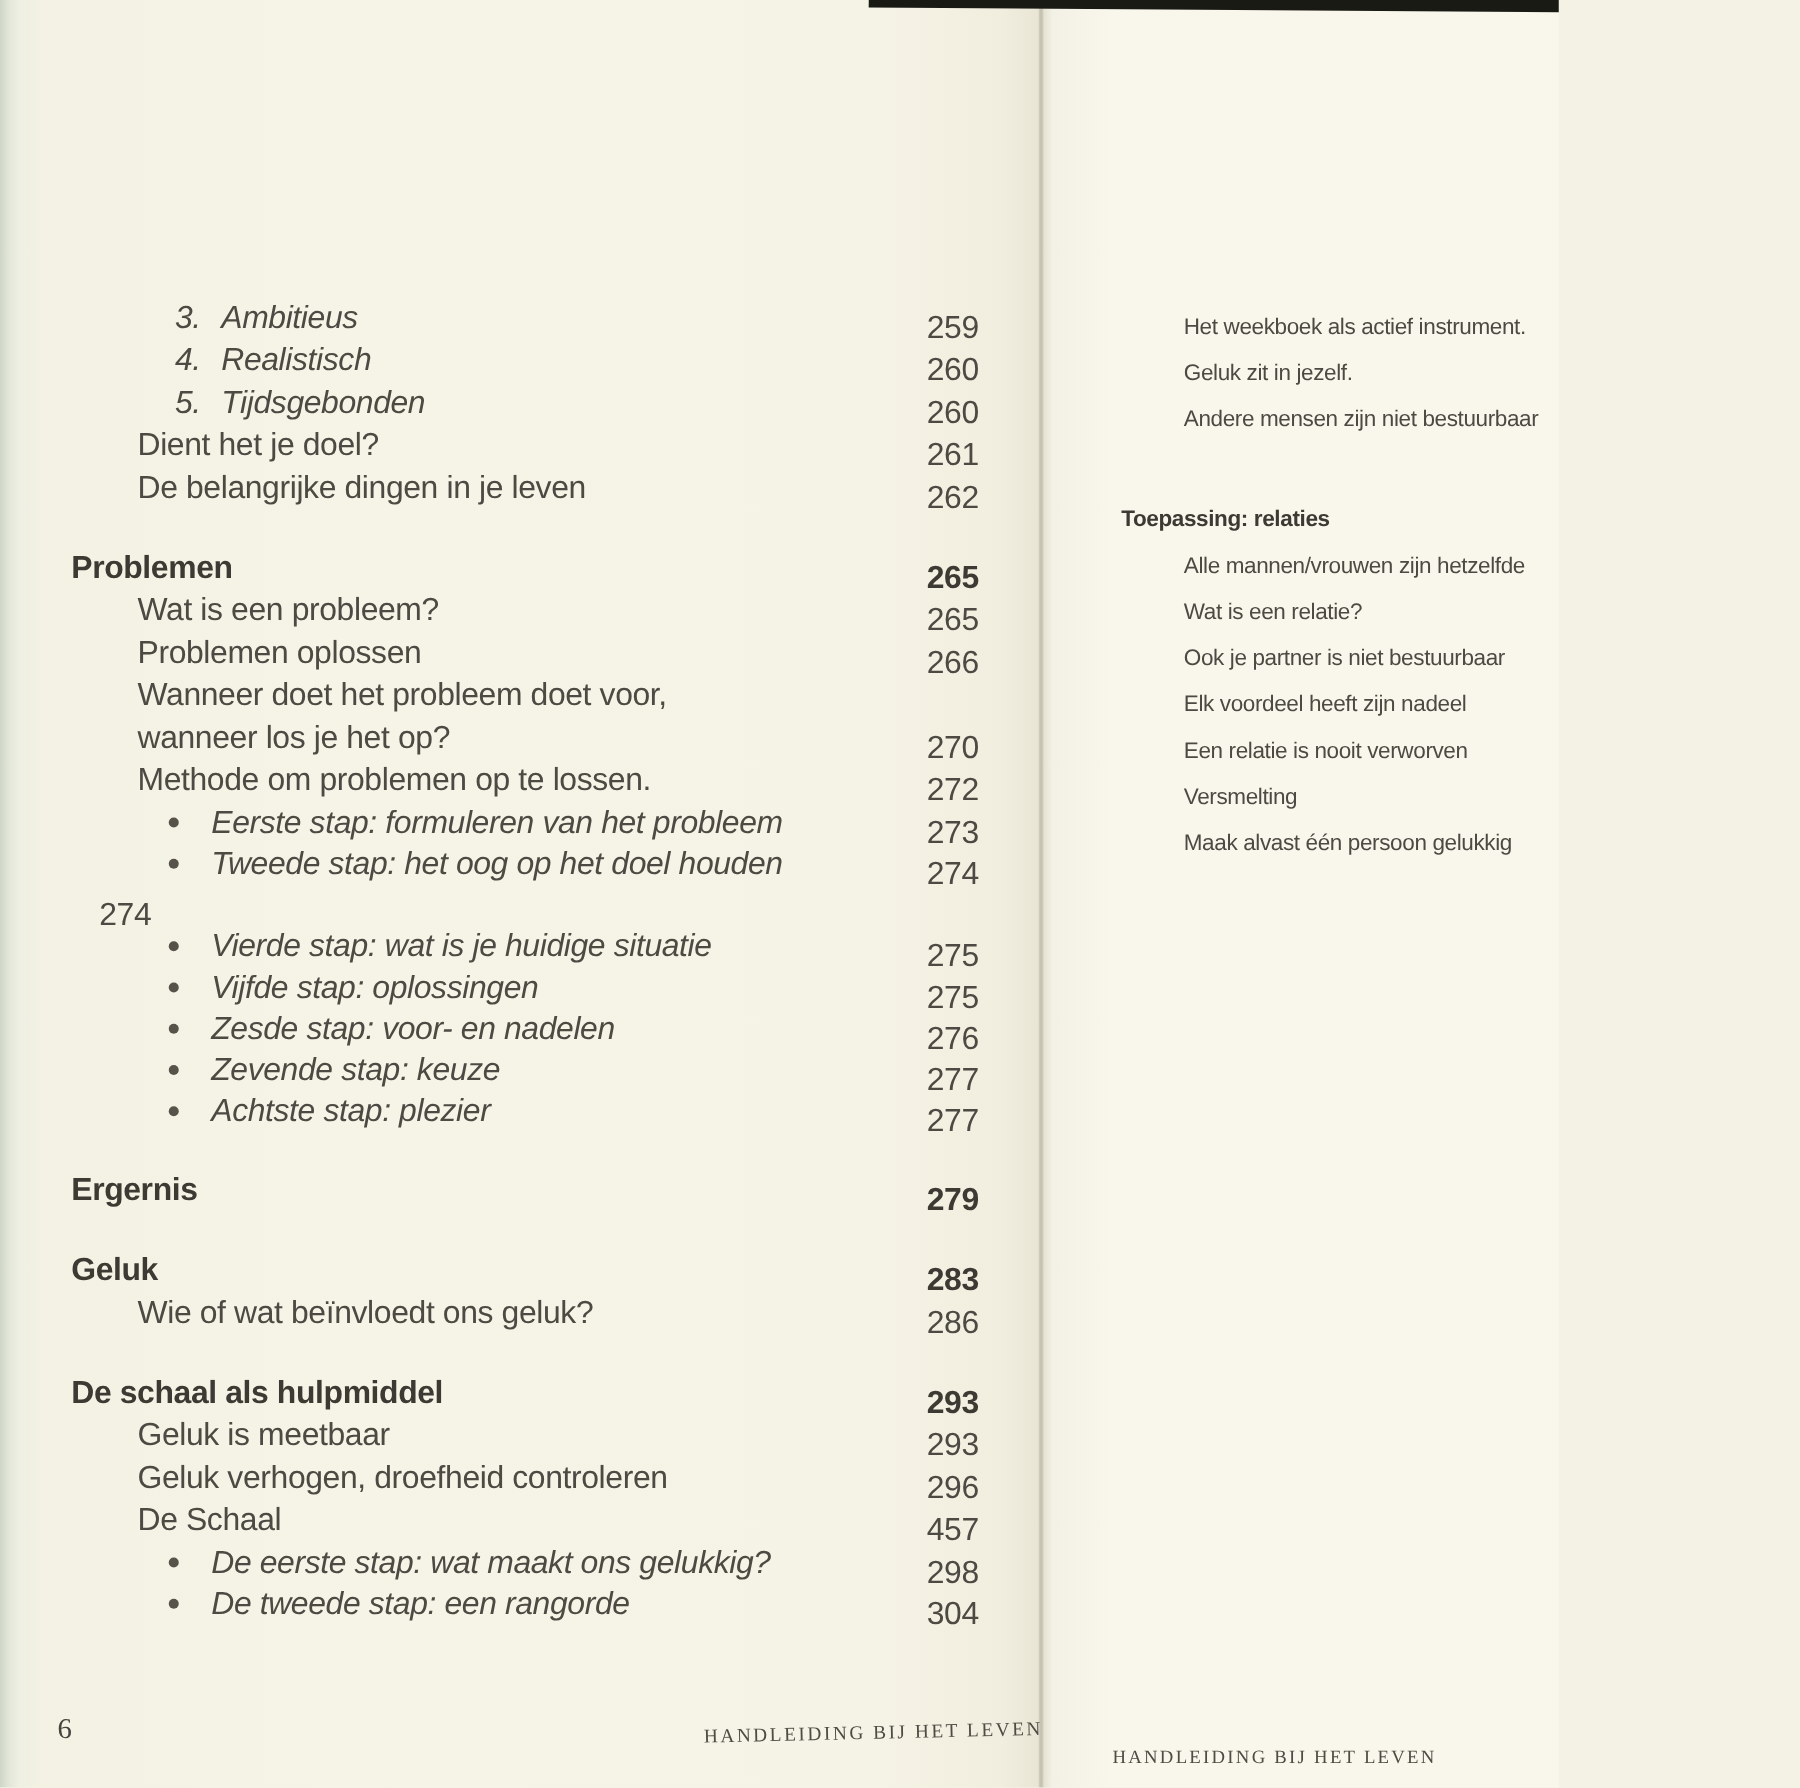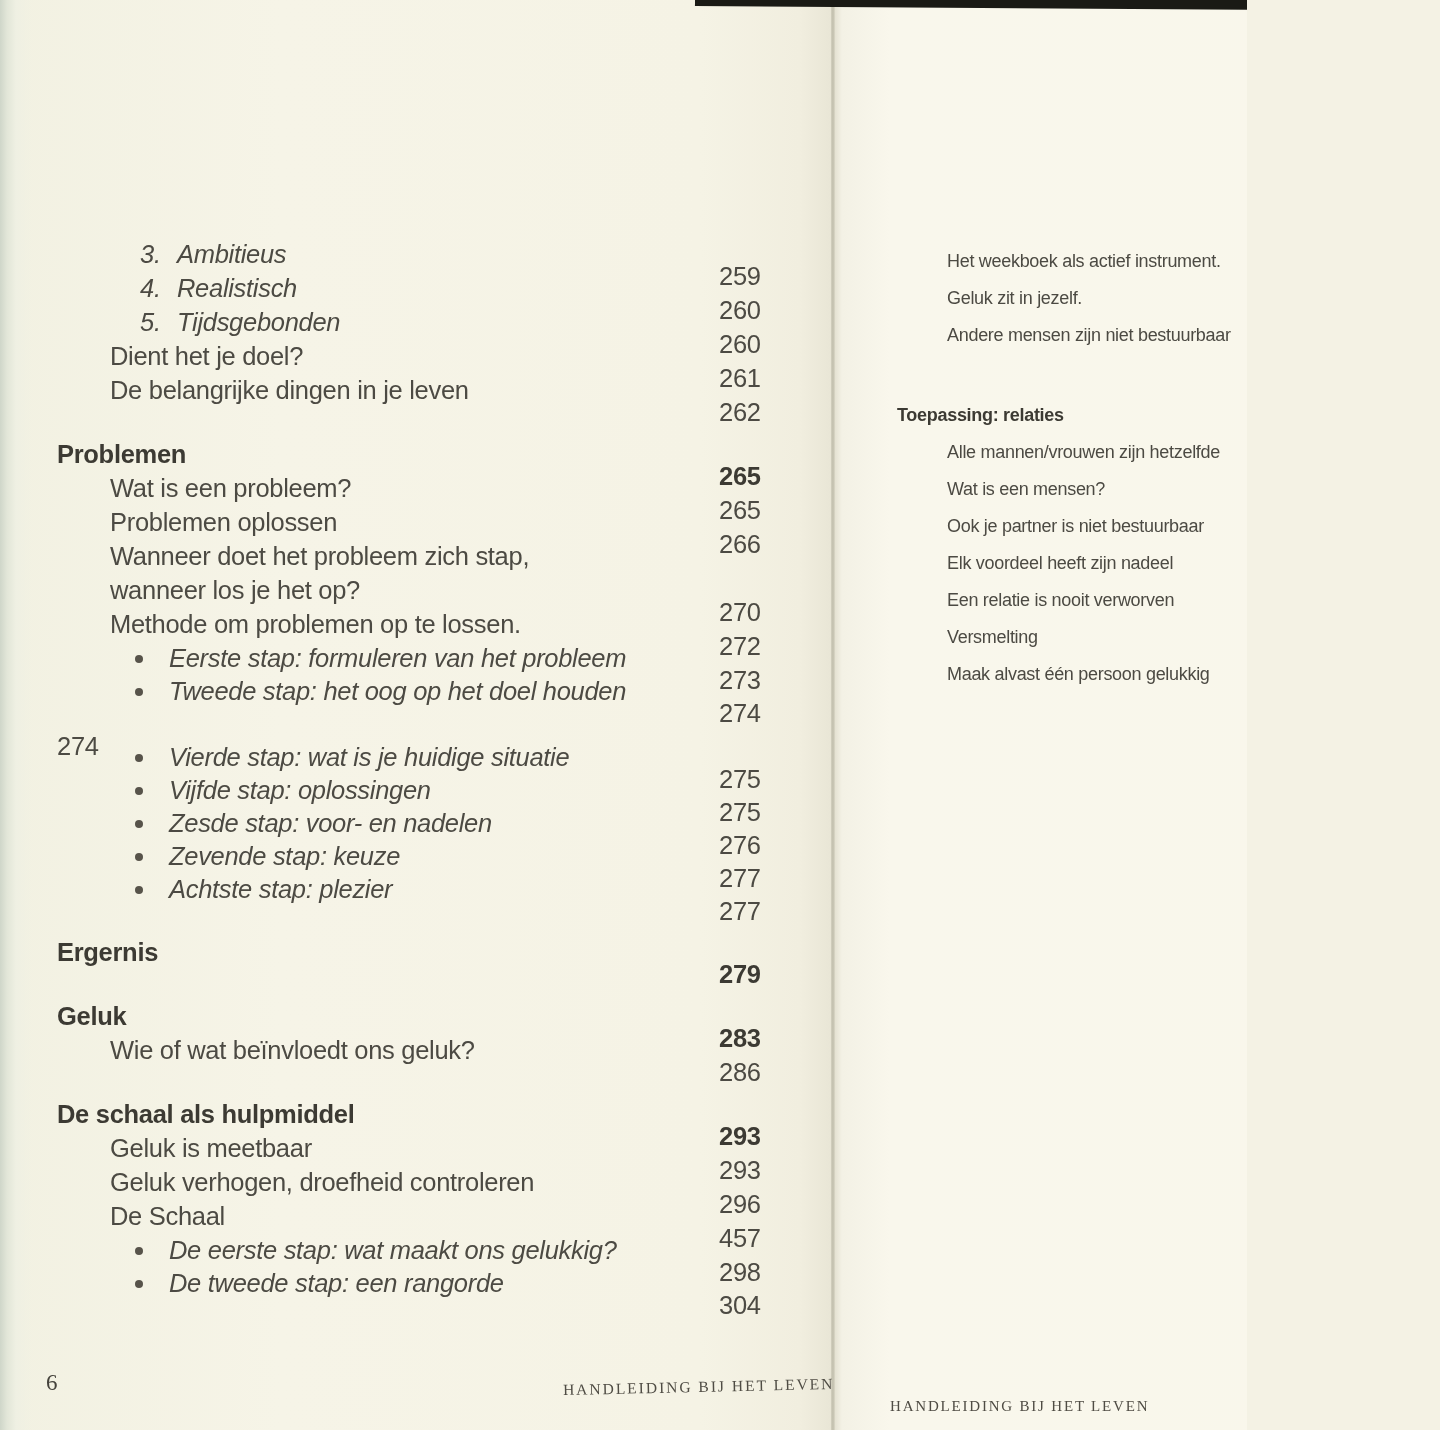--- a/index.html
+++ b/index.html
@@ -28,21 +28,21 @@
     position:absolute;left:831px;top:0;bottom:0;width:4px;
     background:linear-gradient(90deg,rgba(150,148,128,0.25),rgba(150,148,128,0.45),rgba(150,148,128,0.1));
   }
   
   .toc{
     position:absolute;left:57px;top:240px;width:726px;
     font-size:25.5px;letter-spacing:-0.3px;color:#4c4a43;
   }
   .row{display:flex;align-items:baseline;height:34px;}
   .row .label{flex:1;white-space:nowrap;}
-  .row .num{width:64px;flex-shrink:0;position:relative;top:22px;}
+  .row .num{width:64px;text-align:right;flex-shrink:0;position:relative;top:8px;}
   .row.gap{margin-top:30px;}
   .row.bold{font-weight:700;color:#3c3a33;}
   .row.bold .num{font-weight:700;}
   .row.plain .label{padding-left:53px;}
   .row.numbered .label{padding-left:83px;font-style:italic;}
   .row.numbered .inum{display:inline-block;width:37px;}
   .row.bullet{height:33px;}
   .row.bullet .label{padding-left:78px;font-style:italic;}
   .dot{
     display:inline-block;width:8px;height:8px;border-radius:50%;
@@ -112,21 +112,21 @@
     </div>
     <div class="row plain">
       <span class="label">Wat is een probleem?</span>
       <span class="num">265</span>
     </div>
     <div class="row plain">
       <span class="label">Problemen oplossen</span>
       <span class="num">266</span>
     </div>
     <div class="row plain">
-      <span class="label">Wanneer doet het probleem zich stap,</span>
+      <span class="label">Wanneer doet het probleem doet voor,</span>
       <span class="num"></span>
     </div>
     <div class="row plain">
       <span class="label">wanneer los je het op?</span>
       <span class="num">270</span>
     </div>
     <div class="row plain">
       <span class="label">Methode om problemen op te lossen.</span>
       <span class="num">272</span>
     </div>
@@ -203,21 +203,21 @@
     </div>
   </div>
 
   <div class="right-toc">
     <div class="r-item">Het weekboek als actief instrument.</div>
     <div class="r-item">Geluk zit in jezelf.</div>
     <div class="r-item">Andere mensen zijn niet bestuurbaar</div>
 
     <div class="r-heading r-gap">Toepassing: relaties</div>
     <div class="r-item">Alle mannen/vrouwen zijn hetzelfde</div>
-    <div class="r-item">Wat is een mensen?</div>
+    <div class="r-item">Wat is een relatie?</div>
     <div class="r-item">Ook je partner is niet bestuurbaar</div>
     <div class="r-item">Elk voordeel heeft zijn nadeel</div>
     <div class="r-item">Een relatie is nooit verworven</div>
     <div class="r-item">Versmelting</div>
     <div class="r-item">Maak alvast één persoon gelukkig</div>
 
   </div>
 
   <div class="page-number">6</div>
   <div class="footer footer-left">HANDLEIDING BIJ HET LEVEN</div>

